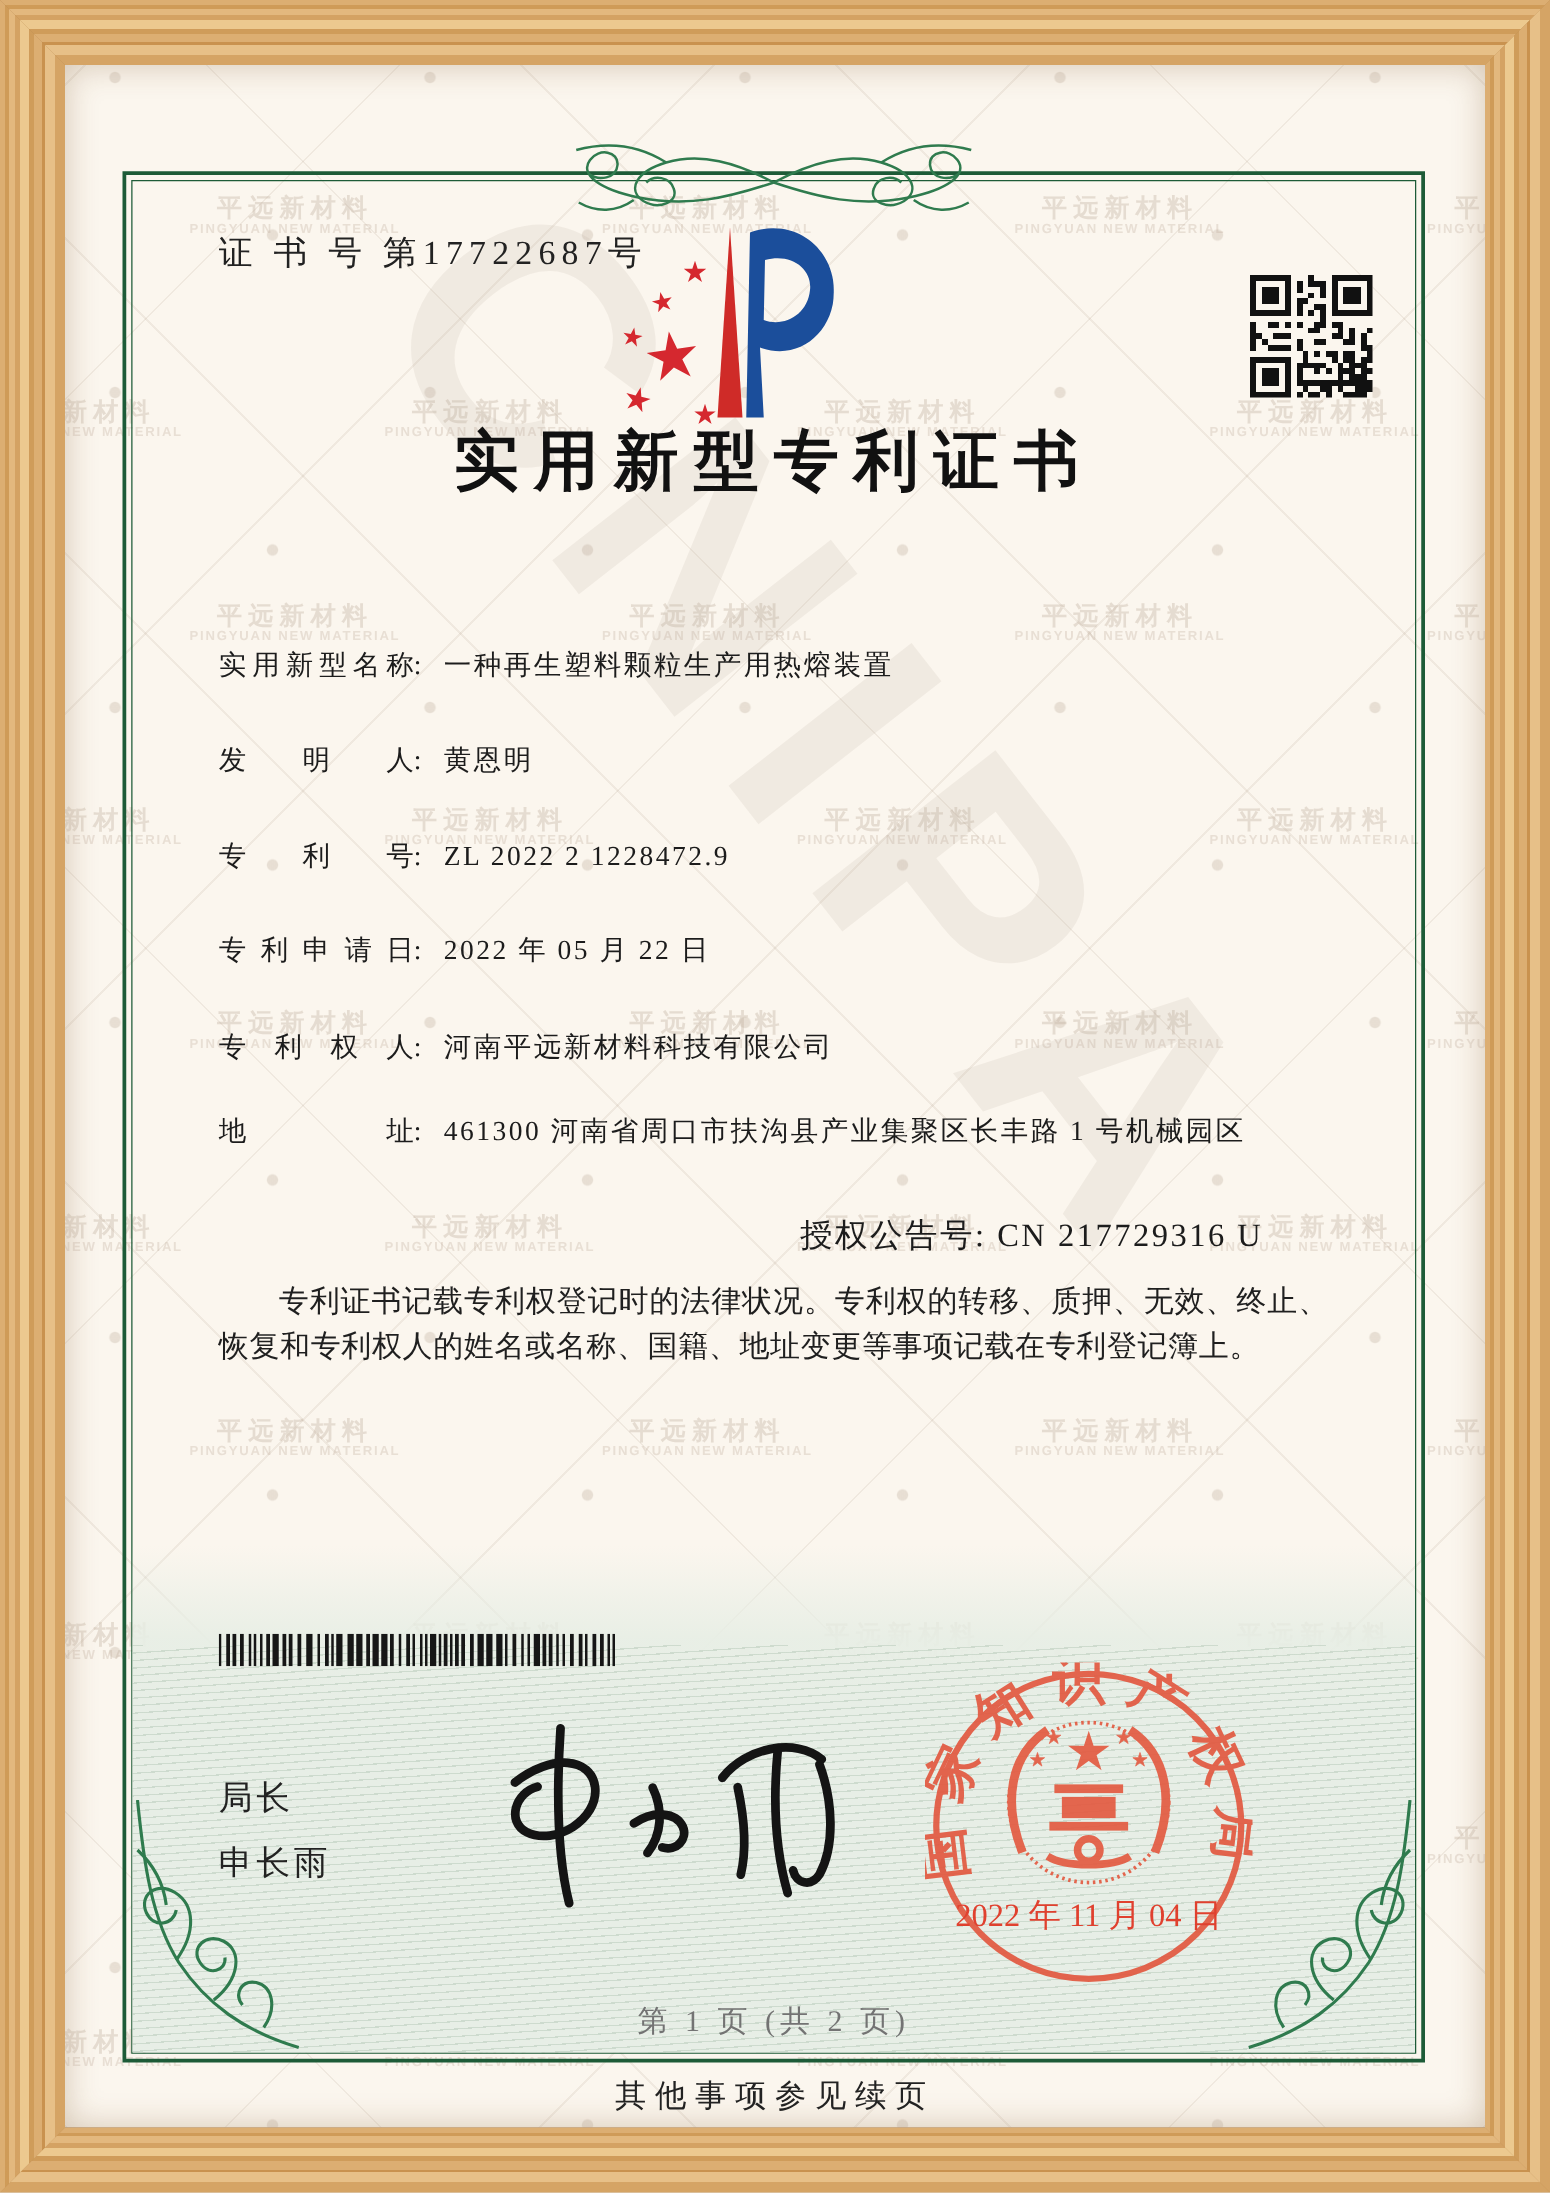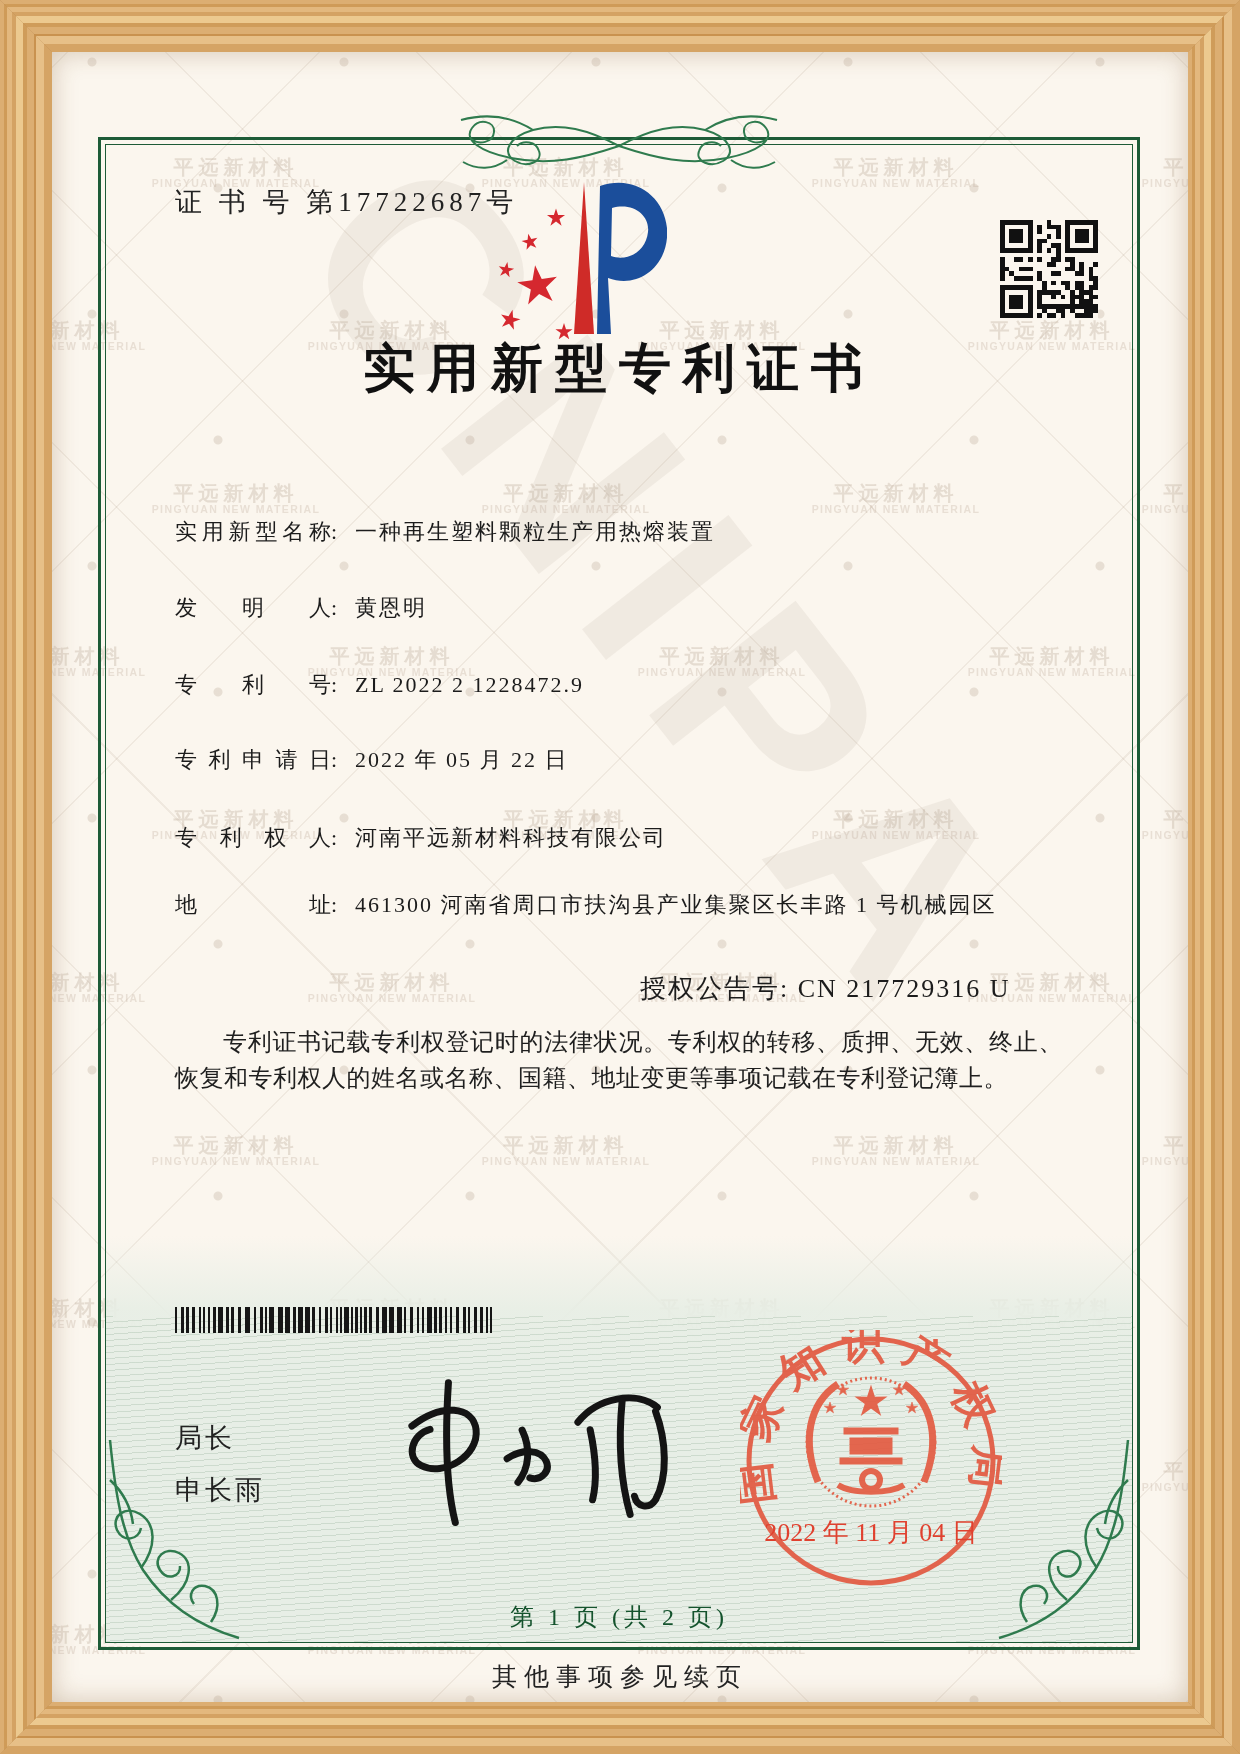--- a/index.html
+++ b/index.html
@@ -73,21 +73,21 @@
   .paras p{margin:0;text-indent:2em;}
 
   .barcode{position:absolute;left:123px;top:1255px;width:322px;height:26px;z-index:6;}
   .director{position:absolute;left:123px;z-index:6;font-family:"Liberation Sans",sans-serif;
     font-size:27px;letter-spacing:3px;color:#222;}
   .dt{top:1368px}.dn{top:1420px}
   .signature{position:absolute;left:295px;top:1318px;width:360px;height:170px;z-index:6;transform:rotate(-2deg);}
   .seal{position:absolute;left:688px;top:1278px;width:262px;height:262px;z-index:7;
     mix-blend-mode:multiply;opacity:.92;}
   .page-footer{position:absolute;left:46px;right:48px;top:1549px;z-index:6;text-align:center;
-    font-size:24px;letter-spacing:4px;color:#14532d;}
+    font-size:24px;letter-spacing:4px;color:#737373;}
   .note{position:absolute;left:0;right:0;top:1608px;z-index:6;text-align:center;
     font-size:25px;letter-spacing:7px;color:#222;}
 </style>
 </head>
 <body>
 
 <svg width="0" height="0" style="position:absolute">
   <defs>
     <path id="star" d="M0,-10 L2.23,-3.07 L9.51,-3.09 L3.61,1.17 L5.88,8.09 L0,3.8 L-5.88,8.09 L-3.61,1.17 L-9.51,-3.09 L-2.23,-3.07 Z"></path>
   </defs>

